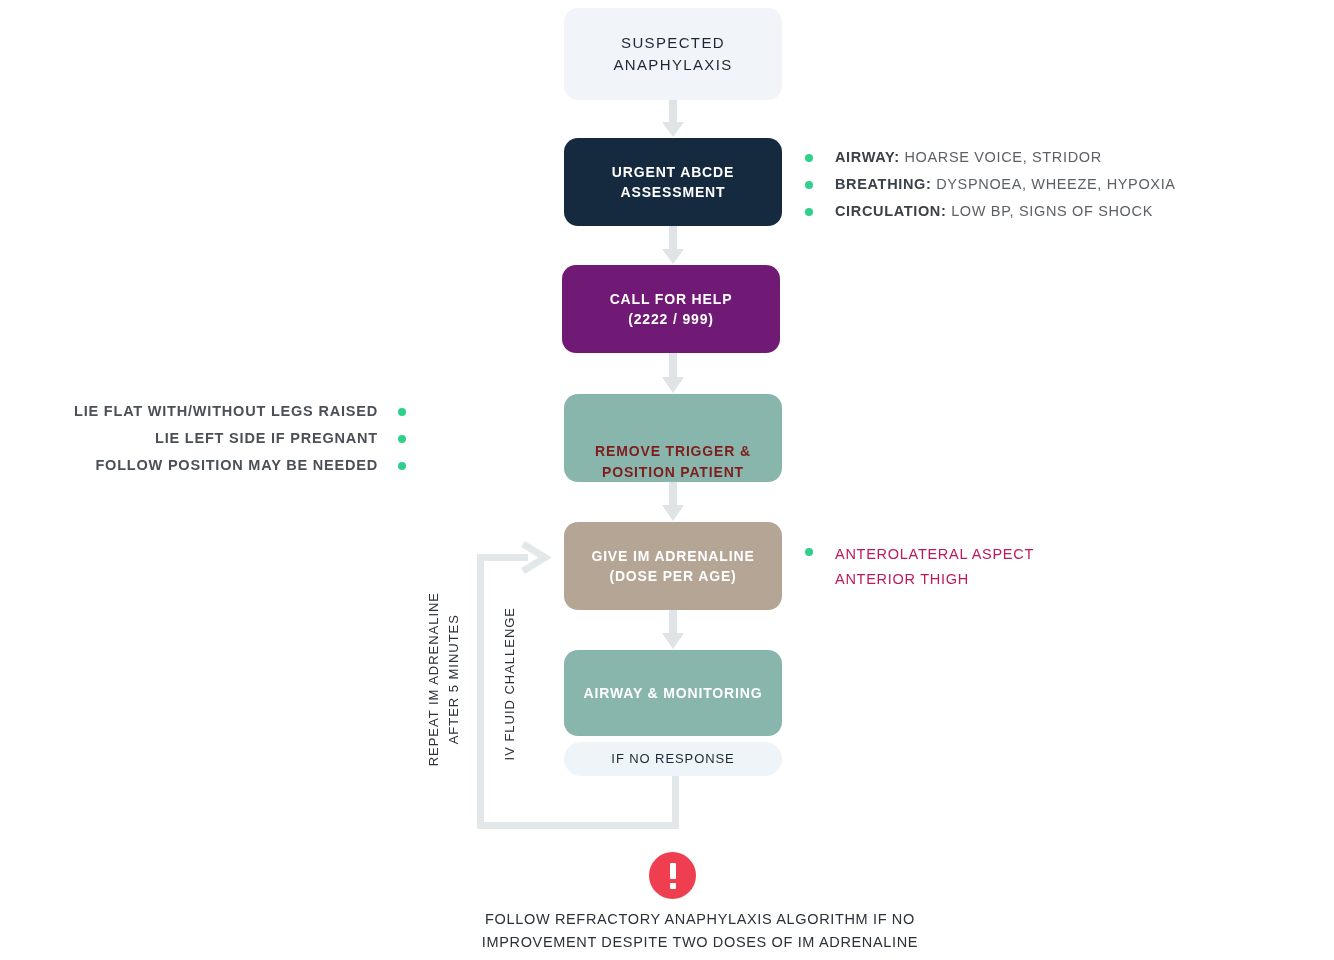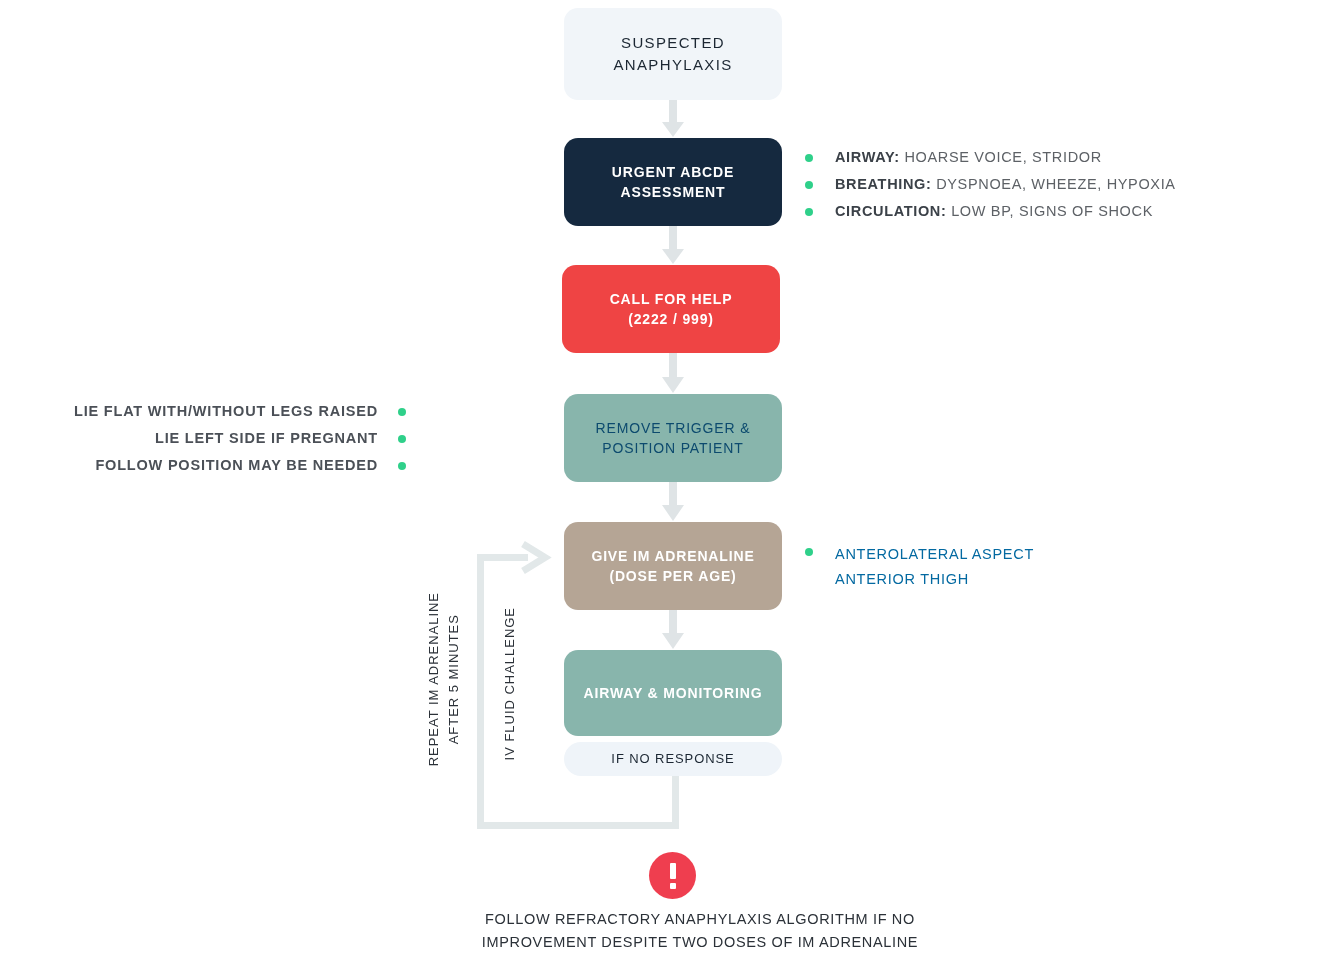--- a/index.html
+++ b/index.html
@@ -50,33 +50,34 @@
     left: 564px; top: 138px;
     width: 218px; height: 88px;
     background: #15293f;
     color: #ffffff;
     font-size: 14px;
     font-weight: 700;
   }
   .node-call {
     left: 562px; top: 265px;
     width: 218px; height: 88px;
-    background: #ef4444;
+    background: #701a75;
     color: #ffffff;
     font-size: 14px;
     font-weight: 700;
     justify-content: center;
   }
   .node-remove {
     left: 564px; top: 394px;
     width: 218px; height: 88px;
     background: #88b5ac;
-    color: #0c4a6e;
-    font-size: 14px;
-    font-weight: 400;
+    color: #7f1d1d;
+    font-size: 14px;
+    font-weight: 700;
+    justify-content: flex-end;
   }
   .node-adrenaline {
     left: 564px; top: 522px;
     width: 218px; height: 88px;
     background: #b5a595;
     color: #ffffff;
     font-size: 14px;
     font-weight: 700;
   }
   .node-monitoring {
@@ -140,21 +141,21 @@
     letter-spacing: 0.055em;
     margin-right: 20px;
   }
 
   
   #ann-abcde { left: 805px; top: 144px; }
   #ann-adren { left: 805px; top: 542px; }
   #ann-adren .ann-row { align-items: flex-start; height: auto; }
   #ann-adren .dot { margin-top: 6px; }
   #ann-adren .txt {
-    color: #0369a1;
+    color: #be185d;
     font-weight: 400;
     line-height: 1.72;
     letter-spacing: 0.05em;
   }
   #ann-position { right: 786px; top: 398px; }
 
   
   .rot-label {
     position: absolute;
     writing-mode: vertical-rl;

